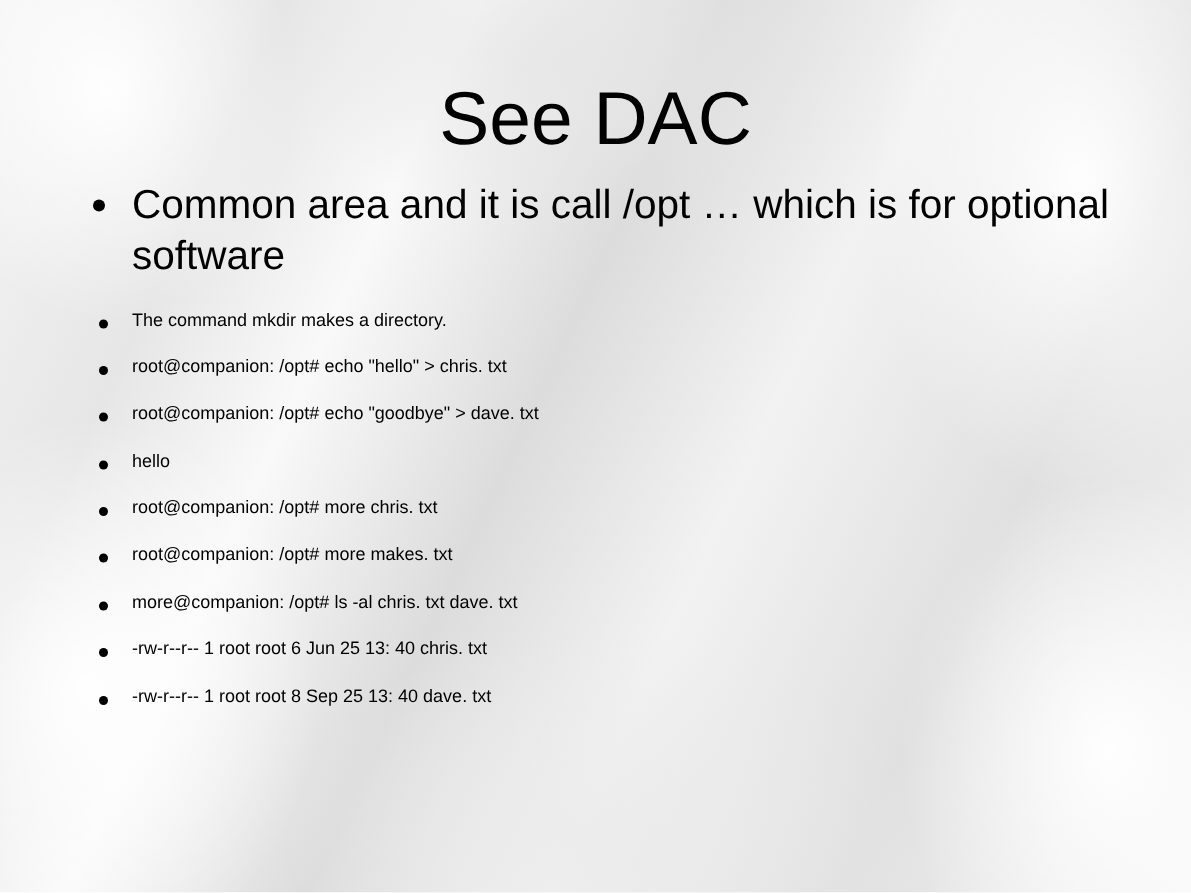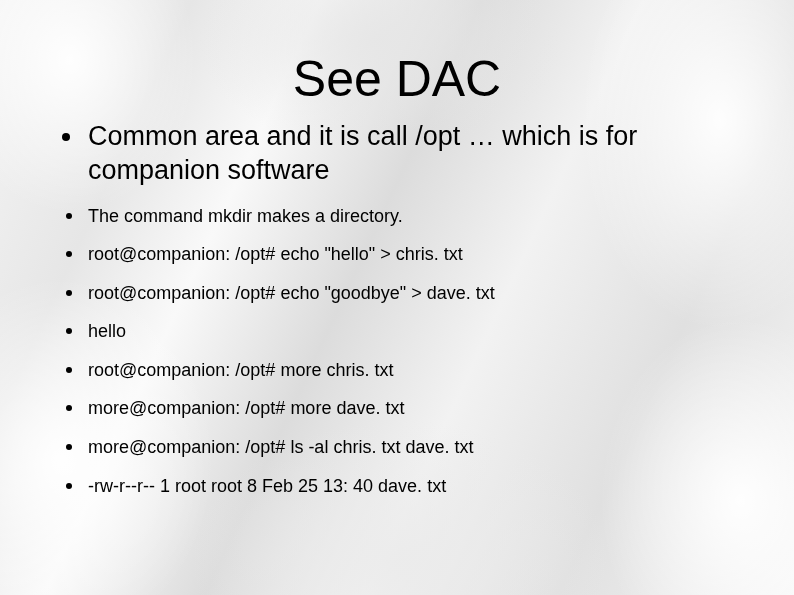--- a/index.html
+++ b/index.html
@@ -58,21 +58,21 @@
     left: 14px;
     top: 13px;
     width: 8px;
     height: 8px;
     background: #000;
     border-radius: 50%;
   }
   ul.main > li.small {
     position: relative;
     padding-left: 40px;
-    font-size: 18px;
+    font-size: 12px;
     line-height: 1.2;
     margin-bottom: 17px;
   }
   ul.main > li.small::before {
     content: "";
     position: absolute;
     left: 18px;
     top: 7px;
     width: 6px;
     height: 6px;
@@ -80,24 +80,25 @@
     border-radius: 50%;
   }
 </style>
 </head>
 <body>
 
 <div class="slide">
   <div class="title">See DAC</div>
   <div class="content">
     <ul class="main">
-      <li class="lead">Common area and it is call /opt  … which is for companion software</li>
+      <li class="lead">Common area and it is call /opt  … which is for optional software</li>
       <li class="small">The command mkdir makes a directory.</li>
       <li class="small">root@companion: /opt# echo "hello" &gt; chris. txt</li>
       <li class="small">root@companion: /opt# echo "goodbye" &gt; dave. txt</li>
       <li class="small">hello</li>
       <li class="small">root@companion: /opt# more chris. txt</li>
-      <li class="small">more@companion: /opt# more dave. txt</li>
+      <li class="small">root@companion: /opt# more makes. txt</li>
       <li class="small">more@companion: /opt# ls -al chris. txt dave. txt</li>
-      <li class="small">-rw-r--r-- 1 root root 8 Feb 25 13: 40 dave. txt</li>
+      <li class="small">-rw-r--r-- 1 root root 6 Jun 25 13: 40 chris. txt</li>
+      <li class="small">-rw-r--r-- 1 root root 8 Sep 25 13: 40 dave. txt</li>
     </ul>
   </div>
 </div>
 
 </body></html>

